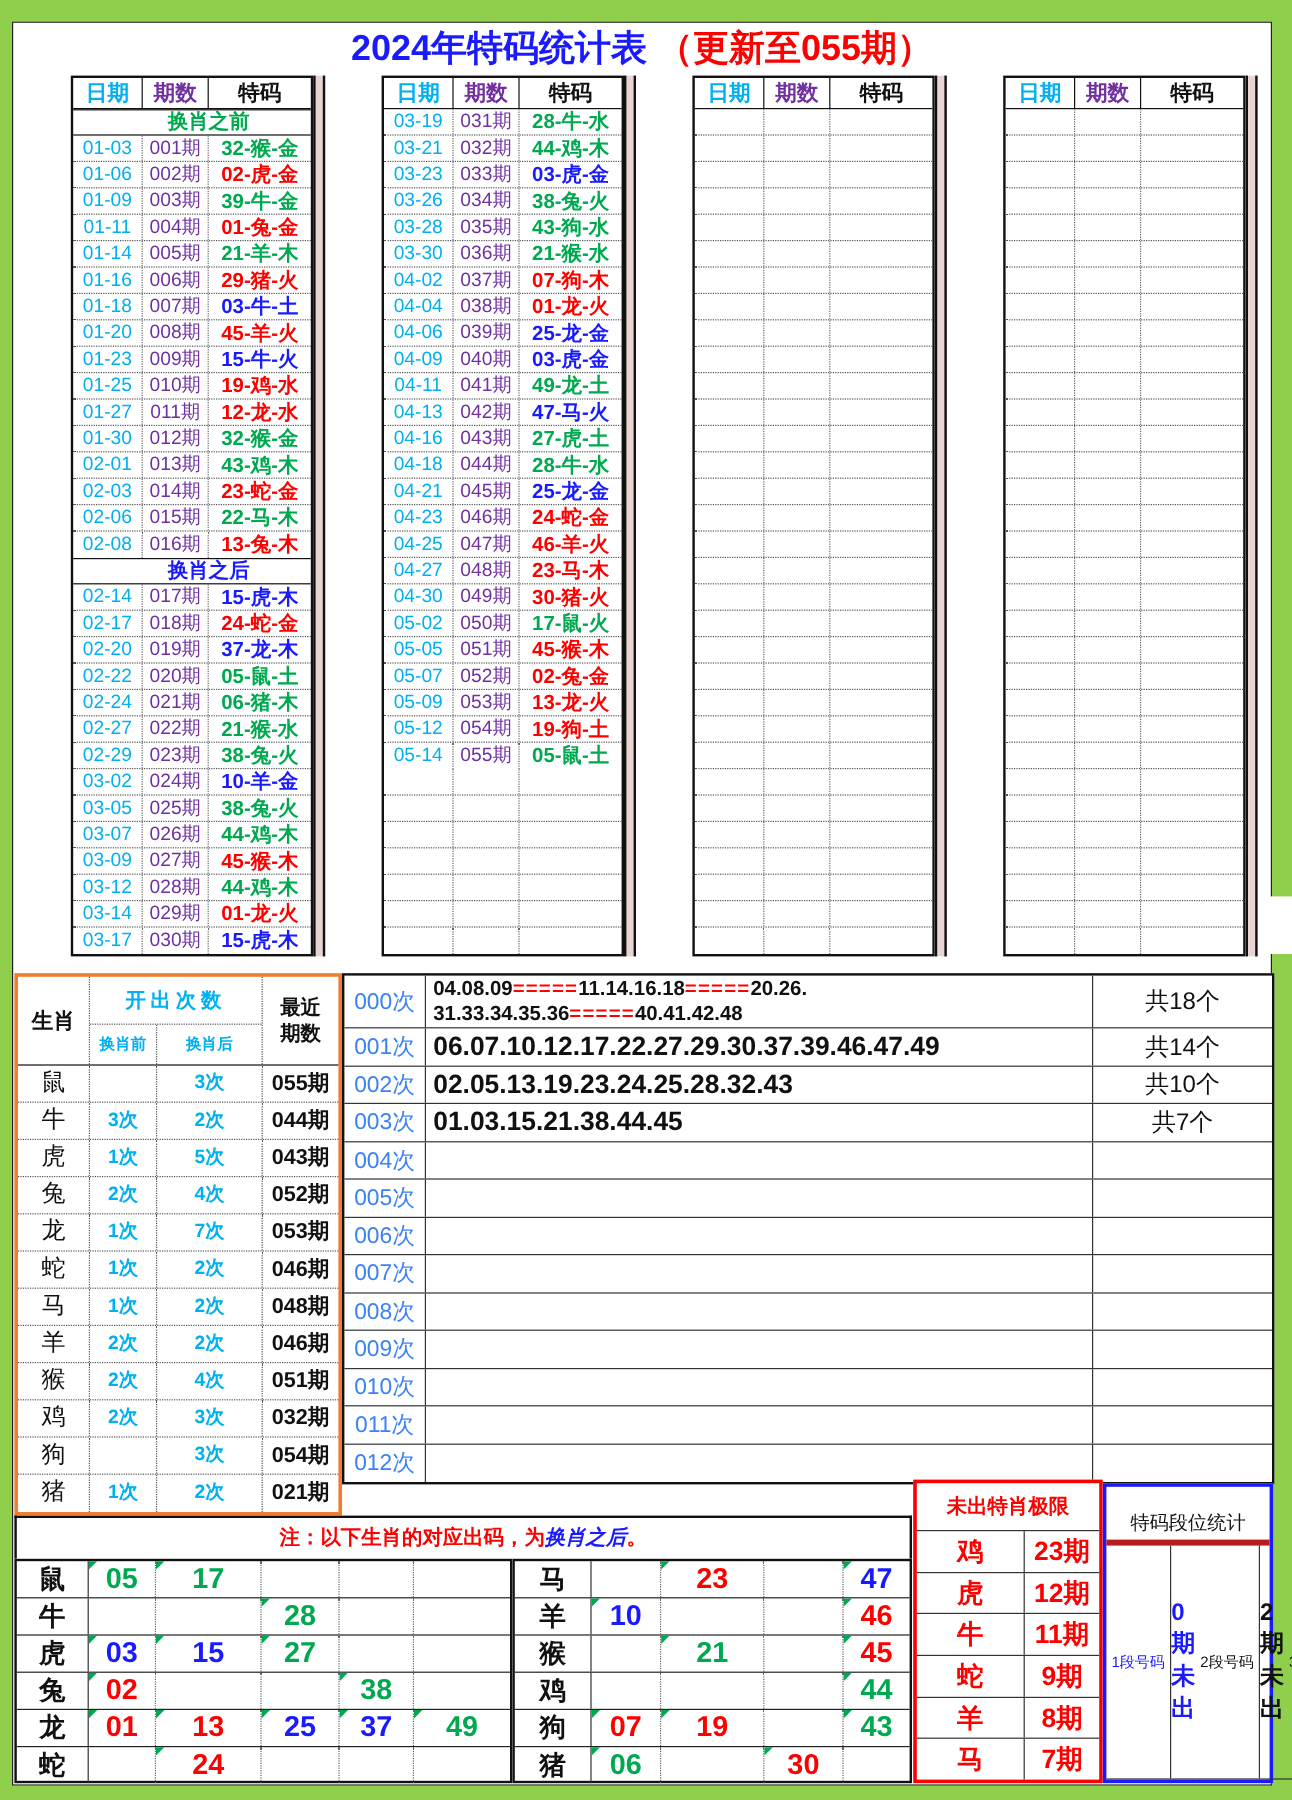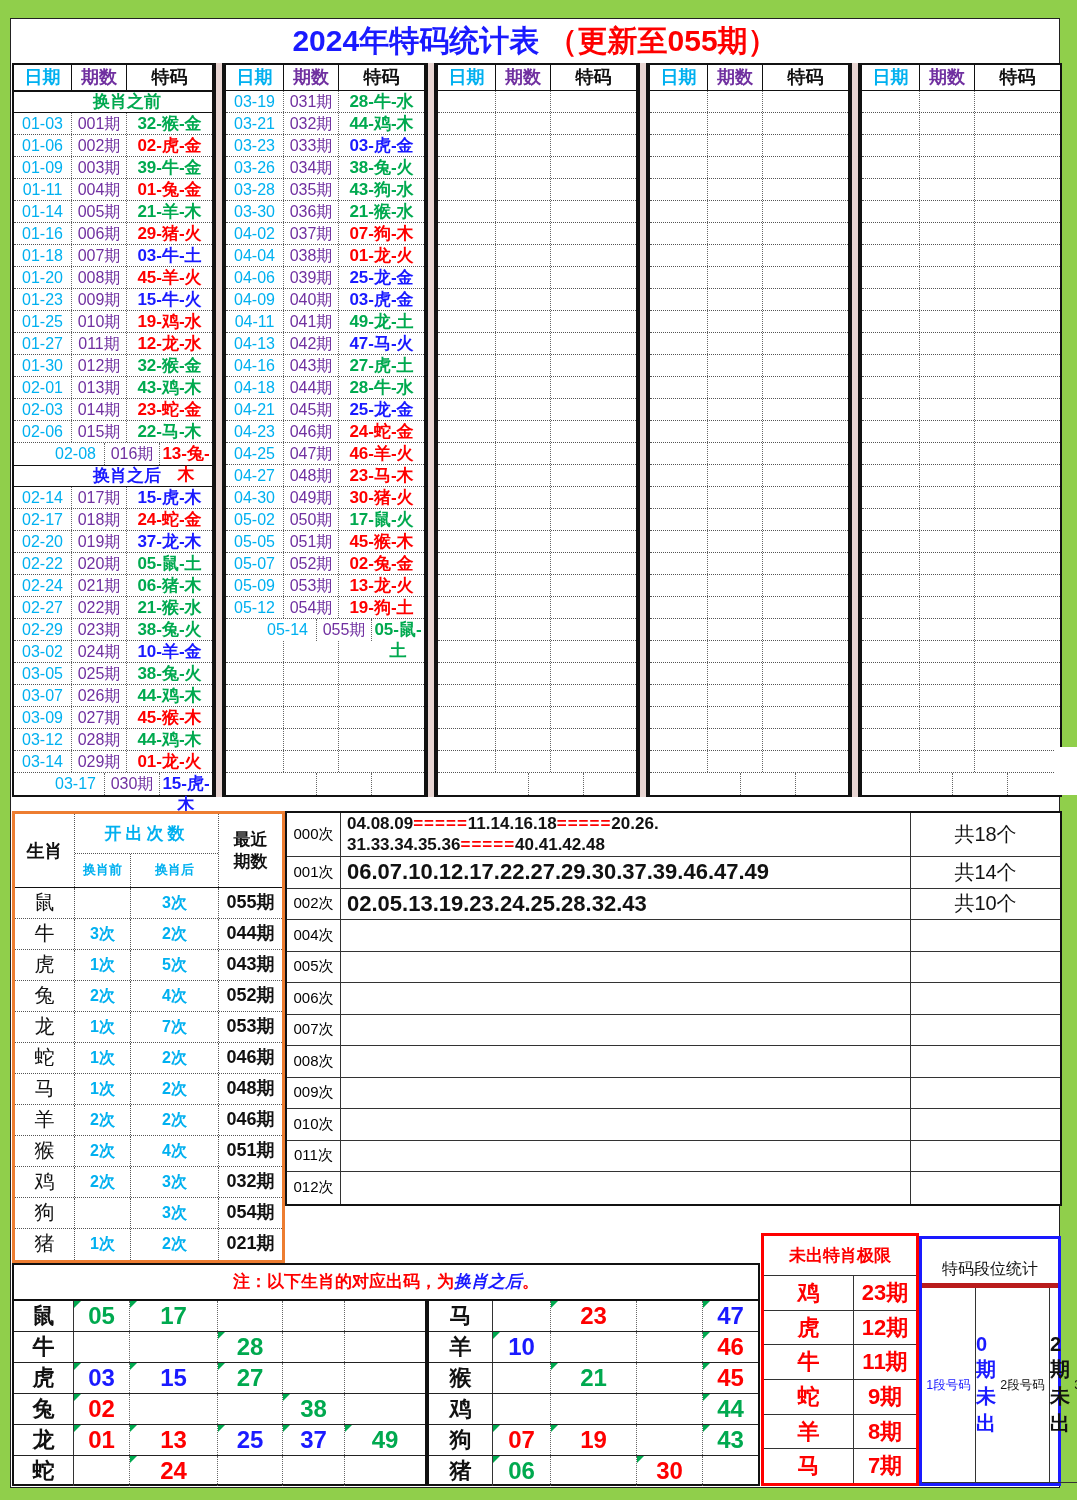--- a/index.html
+++ b/index.html
@@ -10,30 +10,30 @@
   .notch{position:absolute;left:1055px;top:747px;width:22px;height:48px;background:#fff;}
 
   
   .title{position:absolute;top:0;left:0;width:100%;height:44px;text-align:center;
          font-size:30px;font-weight:bold;line-height:44px;white-space:nowrap;}
   .t-main{color:#1A1AFF;}
   .t-suffix{color:#FE0000;}
 
   
   .groups{position:absolute;top:44px;left:1px;display:flex;}
-  .group{width:202px;height:734px;border:2px solid #111;box-sizing:border-box;background:#fff;}
+  .group{width:202px;height:734px;border:2px solid #111;box-sizing:border-box;background:#fff;margin-left:47px;}
   .sep{width:10px;height:734px;background:#E8D5D2;border-left:2px solid #111;
        border-right:2px solid #111;box-sizing:border-box;}
   .hdr{display:flex;height:26px;border-bottom:1px solid #111;box-sizing:border-box;}
   .hcell{box-sizing:border-box;text-align:center;font-size:18px;font-weight:600;line-height:24px;}
   .hdate{width:58px;border-right:1px solid #111;color:#00B0F0;}
   .hperiod{width:55px;border-right:1px solid #111;color:#7030A0;}
   .hcode{flex:1;color:#111;}
   .row{display:flex;height:22px;border-bottom:1px dotted #555;box-sizing:border-box;}
-  .row:last-child{border-bottom:none;padding-left:33px;}
+  .row:last-child{border-bottom:none;}
   .srow{height:22px;border-bottom:1px solid #111;border-top:1px solid #111;box-sizing:border-box;
         text-align:center;font-size:17px;font-weight:bold;line-height:20px;padding-left:28px;}
   .srow.c-g{color:#00A94F;} .srow.c-b{color:#1A1AFF;}
   .cdate{width:58px;border-right:1px dotted #666;color:#00B0F0;font-size:16px;
          text-align:center;line-height:21px;box-sizing:border-box;font-weight:500;}
   .cperiod{width:55px;border-right:1px dotted #666;color:#7030A0;font-size:16px;
            text-align:center;line-height:21px;box-sizing:border-box;font-weight:500;}
   .ccode{flex:1;font-size:17px;font-weight:600;text-align:center;line-height:21px;}
   .c-g{color:#00A94F;} .c-r{color:#FE0000;} .c-b{color:#1A1AFF;} .c-k{color:#111;}
 
@@ -61,21 +61,21 @@
   .sr-a{width:88px;border-right:1px dotted #555;box-sizing:border-box;color:#00B0F0;font-size:16px;
         font-weight:600;text-align:center;line-height:29px;}
   .sr-r{flex:1;font-size:18px;font-weight:600;color:#111;text-align:center;line-height:29px;}
 
   
   .freq{position:absolute;left:274px;top:792px;width:777px;border:2px solid #111;
         box-sizing:border-box;background:#fff;}
   .freq-row{display:flex;height:31.5px;border-bottom:1px solid #333;box-sizing:border-box;}
   .freq-row:last-child{border-bottom:none;}
   .freq-row.tall{height:44px;}
-  .f-label{width:54px;border-right:1px solid #333;box-sizing:border-box;font-size:15px;color:#000000;
+  .f-label{width:68px;border-right:1px solid #333;box-sizing:border-box;font-size:19px;color:#3b82f6;
            display:flex;align-items:center;justify-content:center;}
   .f-nums{flex:1;font-size:22px;font-weight:600;color:#111;display:flex;align-items:center;
           padding-left:6px;white-space:nowrap;overflow:hidden;}
   .f-nums-2line{flex:1;font-size:17px;font-weight:600;color:#111;padding-left:6px;line-height:21px;}
   .f-count{width:150px;border-left:1px solid #333;box-sizing:border-box;font-size:20px;color:#111;
            display:flex;align-items:center;justify-content:center;}
   .eq{color:#FE0000;letter-spacing:1px;}
 
   
   .note{position:absolute;left:1px;top:1244px;width:748px;height:36px;border:2px solid #111;
@@ -1269,20 +1269,25 @@
             <div class="f-nums has-val">06.07.10.12.17.22.27.29.30.37.39.46.47.49</div>
             <div class="f-count has-val">共14个</div>
           </div>
 
           <div class="freq-row">
             <div class="f-label has-val">002次</div>
             <div class="f-nums has-val">02.05.13.19.23.24.25.28.32.43</div>
             <div class="f-count has-val">共10个</div>
           </div>
 
+          <div class="freq-row">
+            <div class="f-label has-val">003次</div>
+            <div class="f-nums has-val">01.03.15.21.38.44.45</div>
+            <div class="f-count has-val">共7个</div>
+          </div>
 
           <div class="freq-row">
             <div class="f-label has-val">004次</div>
             <div class="f-nums"></div>
             <div class="f-count"></div>
           </div>
 
           <div class="freq-row">
             <div class="f-label has-val">005次</div>
             <div class="f-nums"></div>

